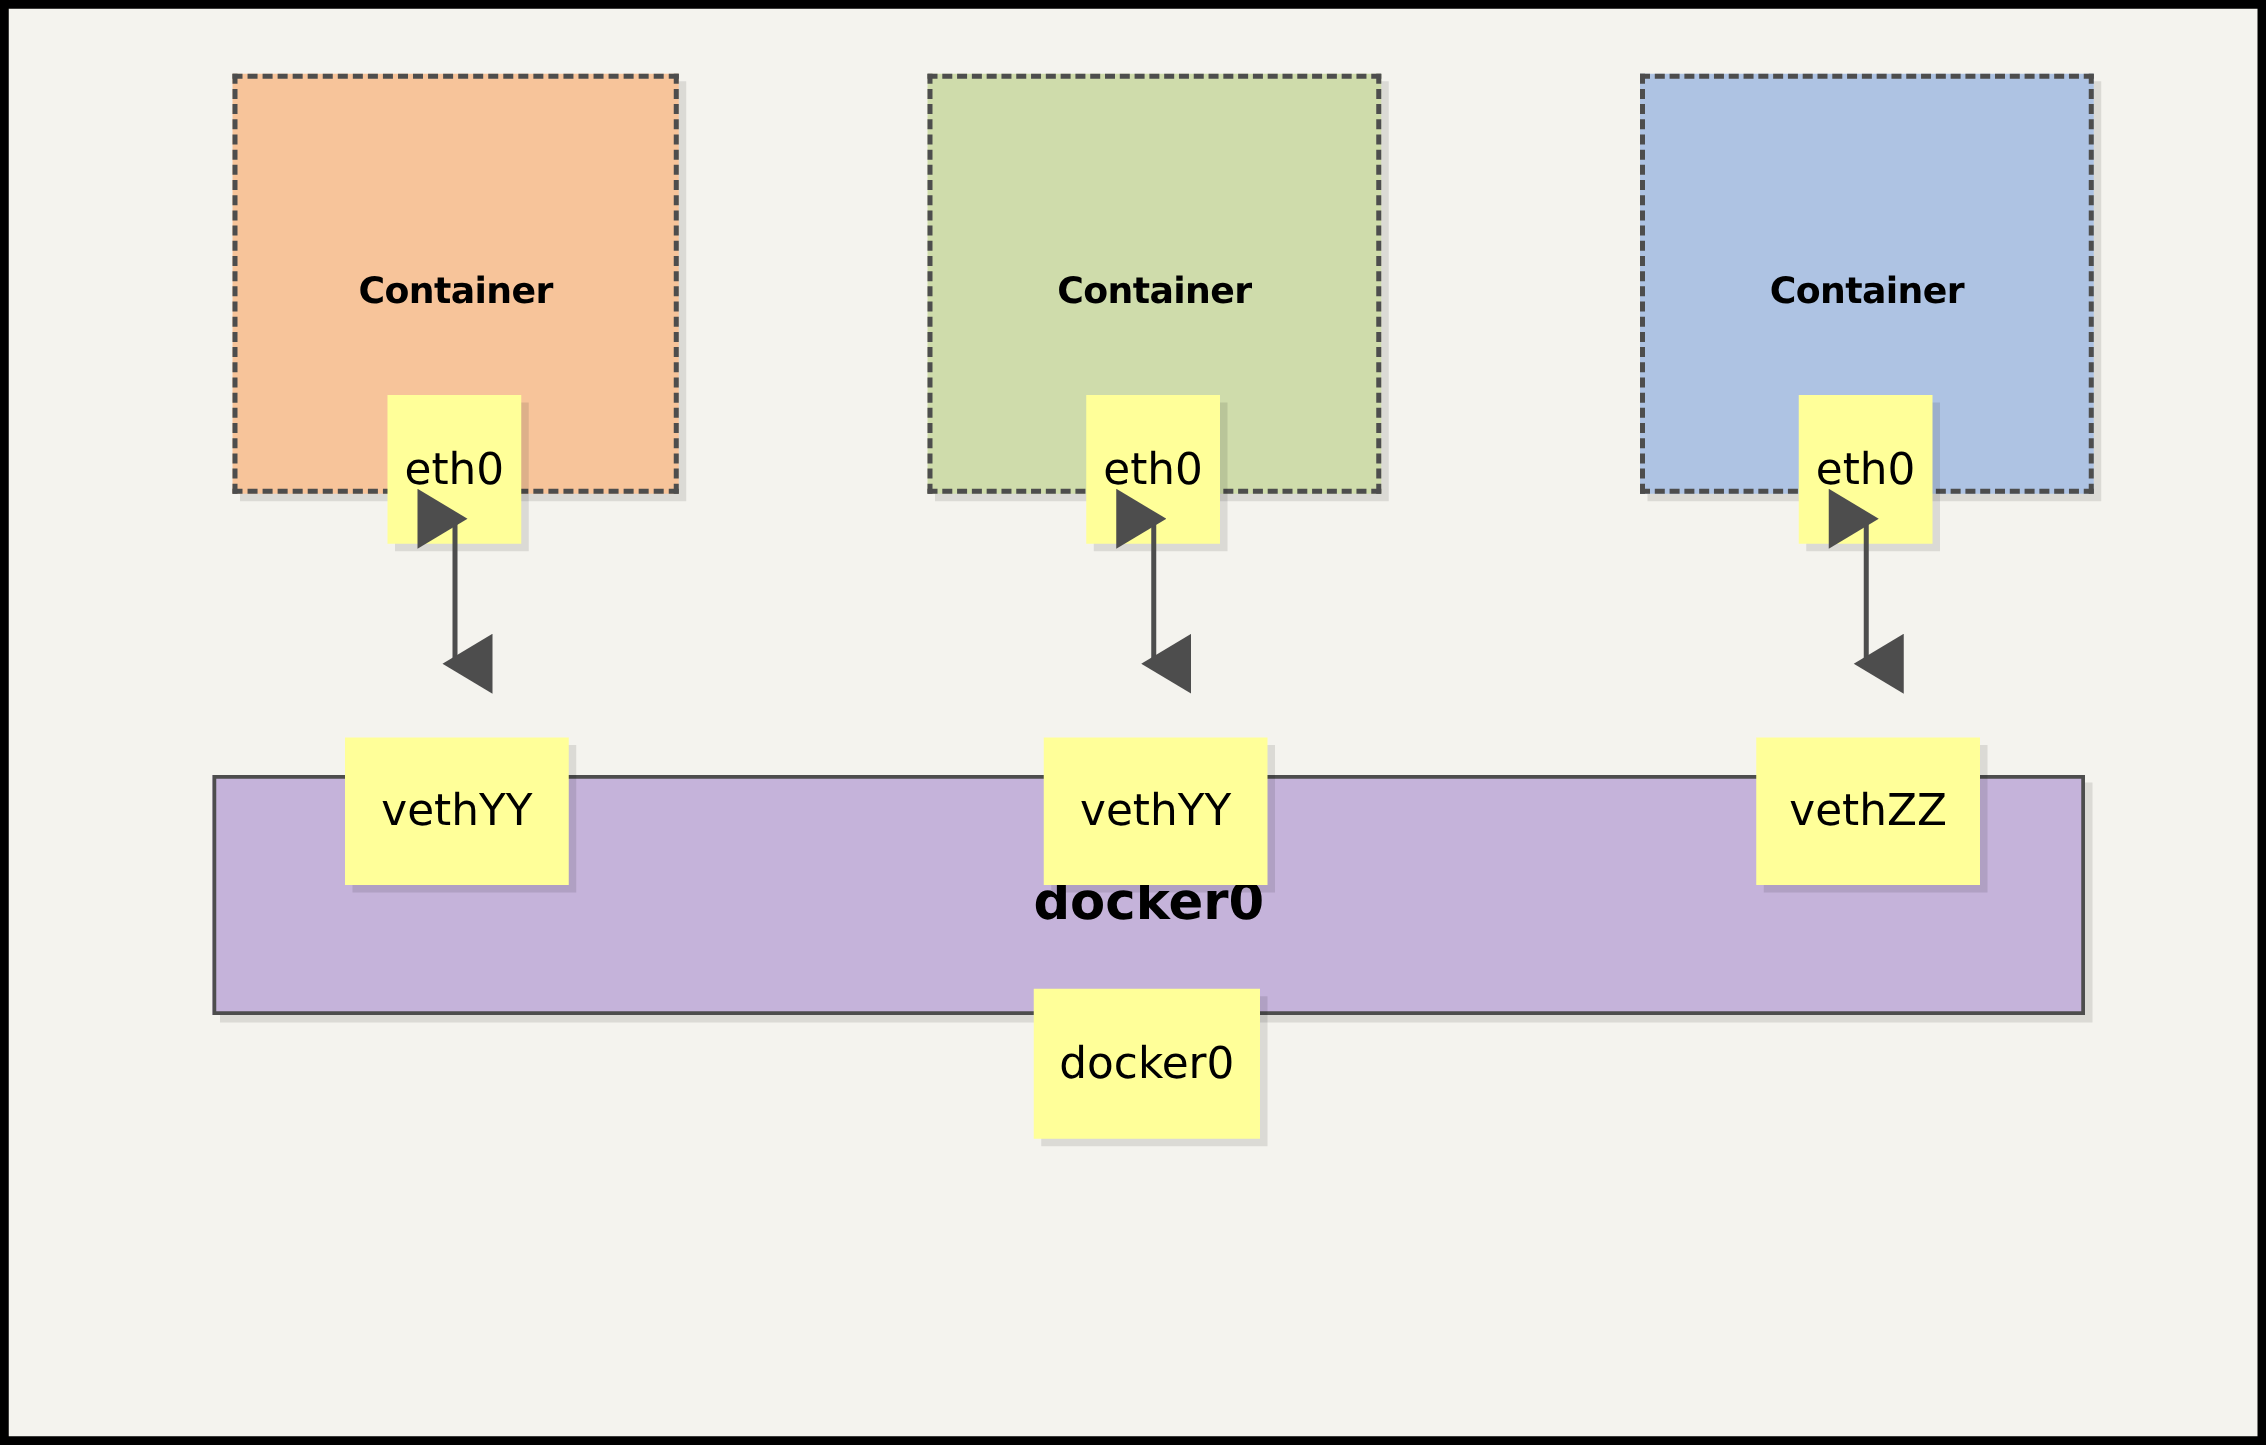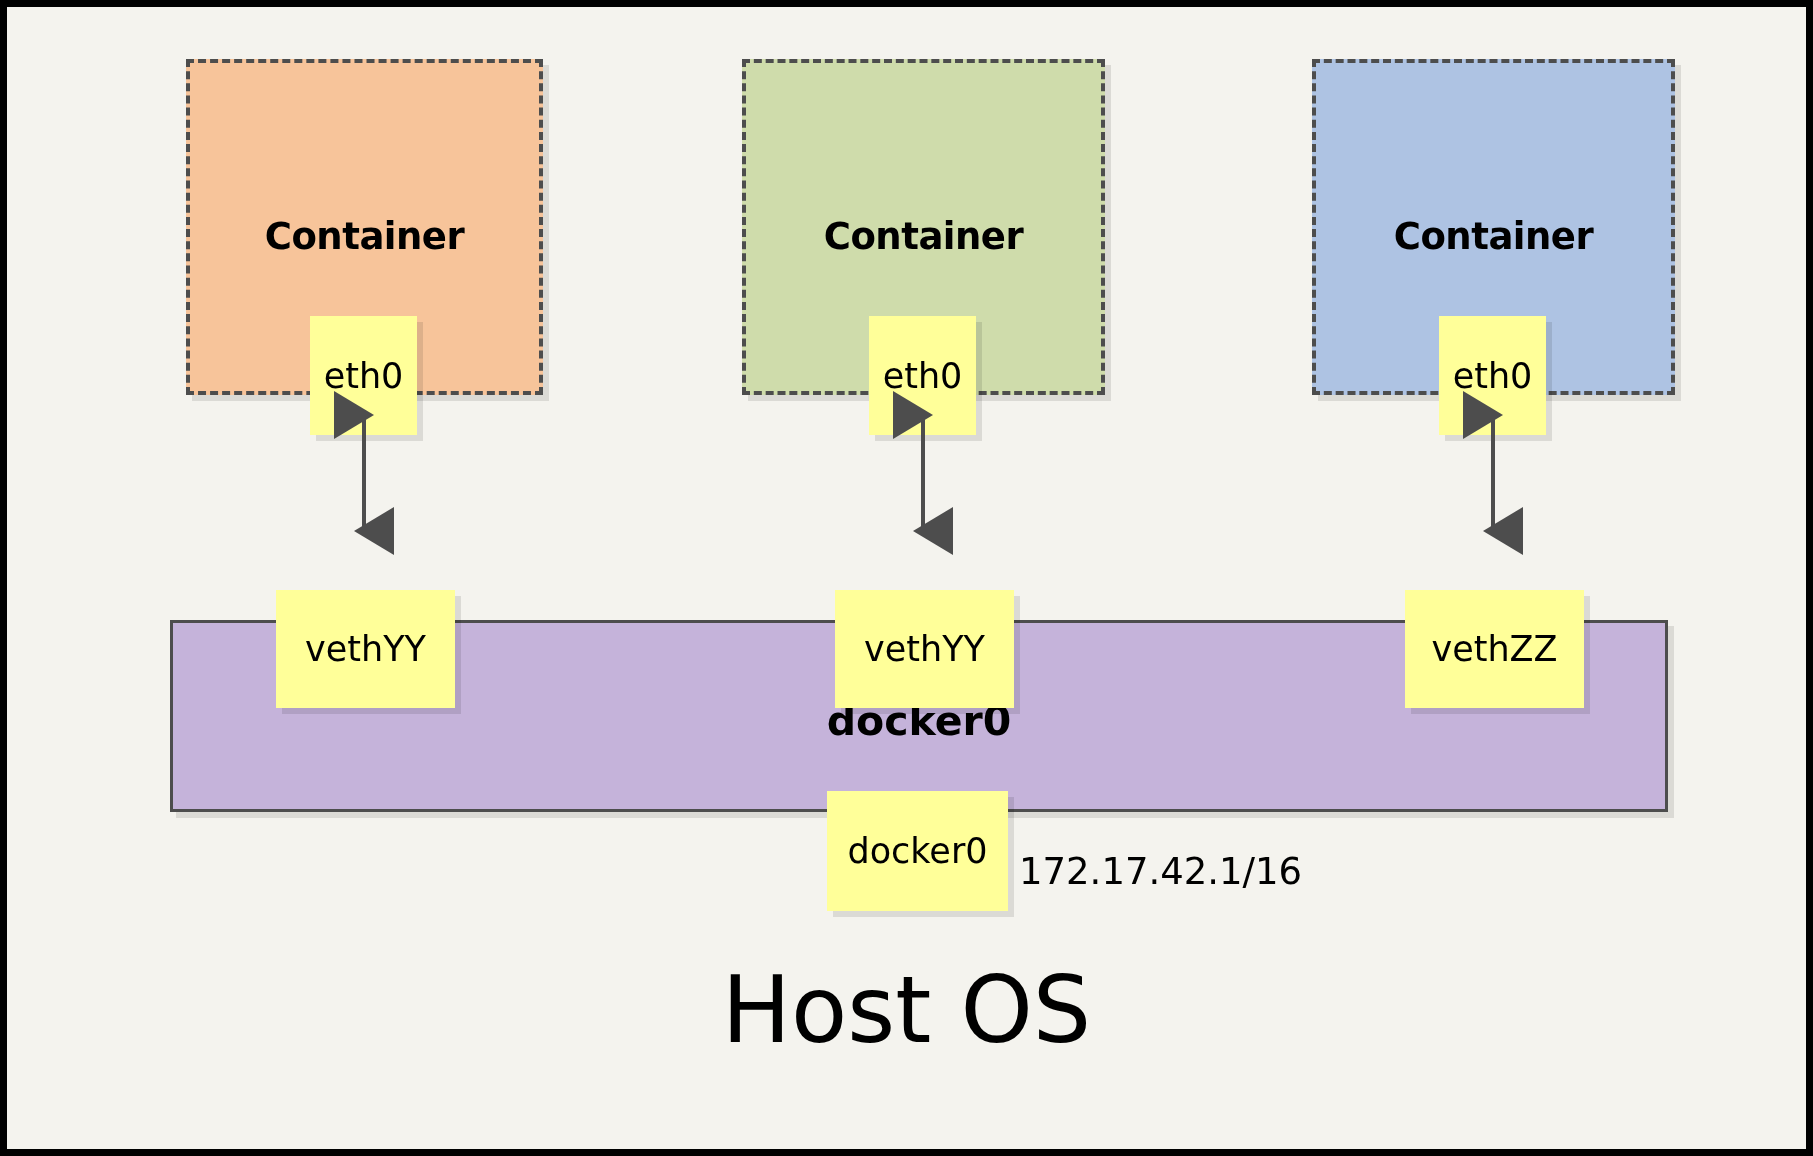--- a/index.html
+++ b/index.html
@@ -24,21 +24,21 @@
     position: absolute;
     box-sizing: border-box;
     border: 4px dashed #4d4d4d;
     box-shadow: 6px 6px 0 rgba(0,0,0,0.10);
   }
   .container-title {
     position: absolute;
     left: 0;
     right: 0;
     text-align: center;
-    font-size: 37px;
+    font-size: 29px;
     font-weight: bold;
     color: #000000;
     letter-spacing: -0.5px;
     white-space: nowrap;
   }
 
   
   .note {
     position: absolute;
     background: #ffff99;
@@ -165,17 +165,15 @@
     <span>vethYY</span>
   </div>
   <div class="note" style="left:1398px; top:543px; width:179px; height:118px;">
     <span>vethZZ</span>
   </div>
 
   <div class="note" style="left:820px; top:744px; width:181px; height:120px;">
     <span>docker0</span>
   </div>
 
-  <div class="plain-text ip-text" style="left:1012px; top:843px;">172.17.42.1/16</div>
 
-  <div class="plain-text host-os" style="top:950px;">Host OS</div>
 
 </div>
 
 </body></html>

